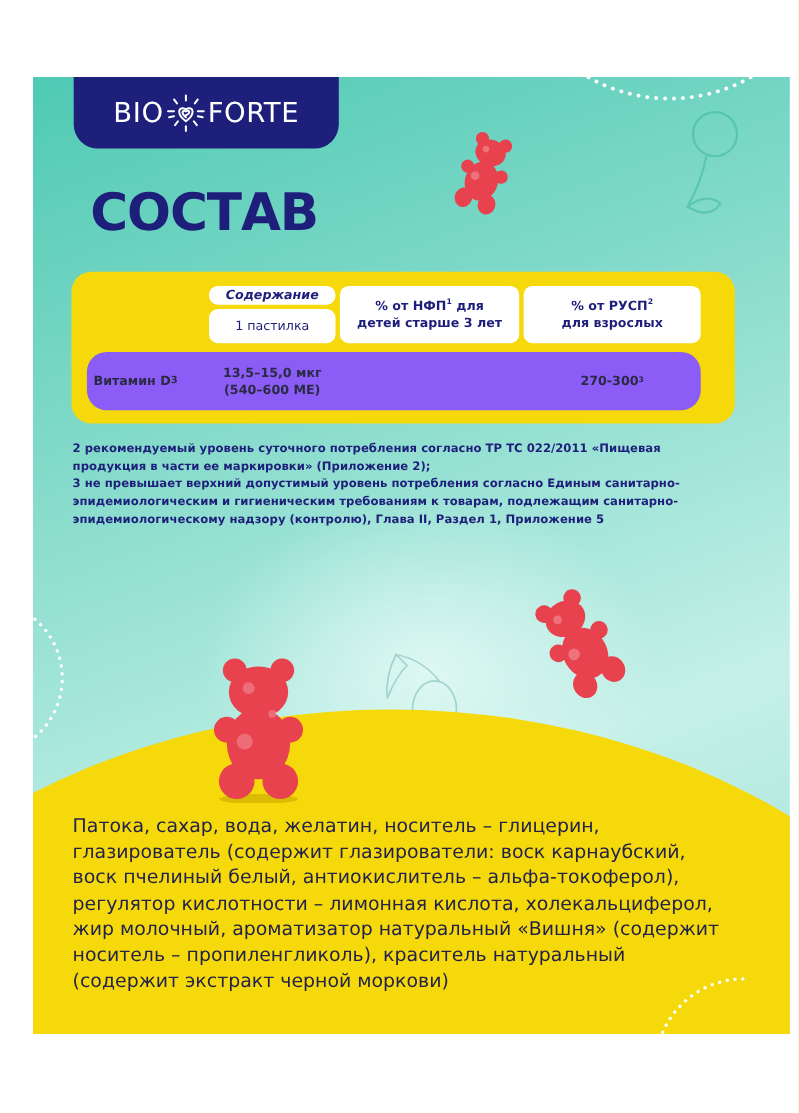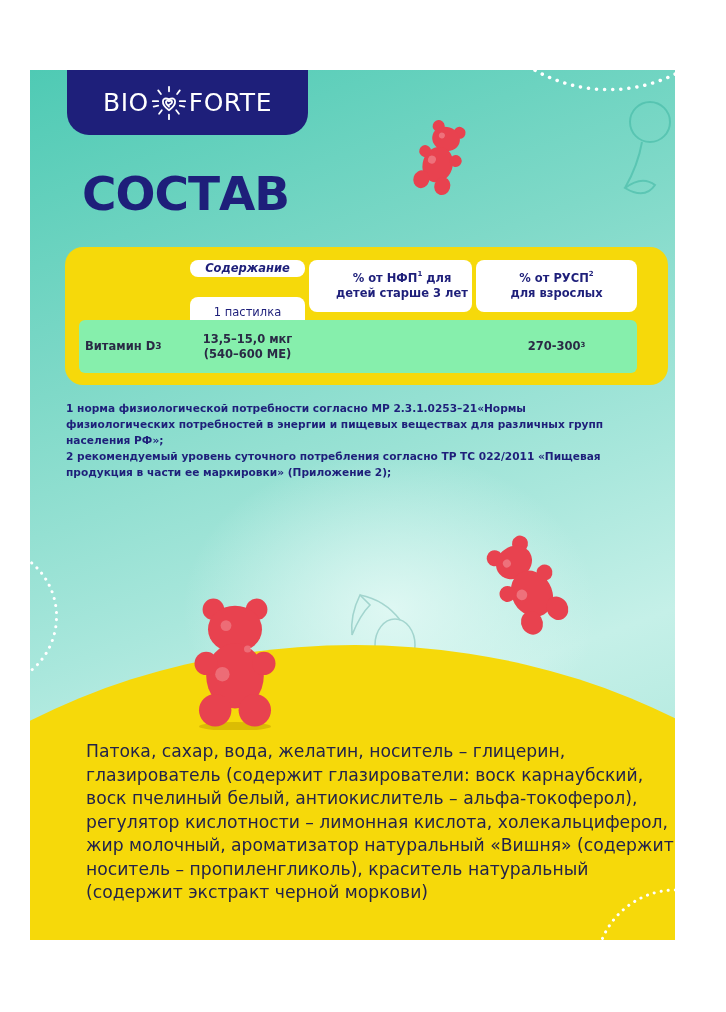--- a/index.html
+++ b/index.html
@@ -1,19 +1,20 @@
 <!DOCTYPE html>
 <html><head>
 <meta charset="utf-8">
 <style>
   html, body { margin:0; padding:0; background:#ffffff; }
   body { width:726px; height:1012px; position:relative; overflow:hidden; font-family:"DejaVu Sans", sans-serif; }
   .card {
     position:absolute; left:30px; top:70px; width:645px; height:870px; overflow:hidden;
     background: linear-gradient(160deg, #4fcab4 0%, #7fd9c8 30%, #a9e7dc 55%, #c5f0e8 70%, #9fe2d5 100%);
+    padding-left: 43px;
   }
   .glow { position:absolute; left:150px; top:380px; width:420px; height:320px; border-radius:50%;
     background: radial-gradient(ellipse at center, rgba(230,250,246,0.85) 0%, rgba(230,250,246,0) 70%); }
   .yellow-hill {
     position:absolute; left:-260px; top:575px; width:1170px; height:900px; border-radius:50%;
     background:#f6d90a;
   }
   .logo-tab {
     position:absolute; left:37px; top:0; width:241px; height:65px; background:#1e1f7a;
     border-radius:0 0 22px 22px; display:flex; align-items:center; justify-content:center; gap:2px;
@@ -22,37 +23,37 @@
   .logo-sun { width:36px; height:36px; }
   .title { position:absolute; left:52px; top:96px; font-family:"DejaVu Sans", sans-serif; font-weight:bold;
     font-size:47px; color:#1e1f7a; letter-spacing:-1px; }
   .table-frame {
     position:absolute; left:35px; top:177px; width:603px; height:138px; background:#f6d90a; border-radius:18px;
   }
   .cell { position:absolute; background:#ffffff; border-radius:8px; color:#1e1f7a; font-weight:bold;
     font-size:11.5px; font-family:"DejaVu Sans", sans-serif; display:flex; align-items:center; line-height:1.3; }
   .c-head-1 { left:14px; top:13px; width:108px; height:52px; padding-left:8px; justify-content:flex-start; }
   .c-head-2a { left:125px; top:13px; width:115px; height:17px; justify-content:center;font-style:italic; }
-  .c-head-2b { left:125px; top:50px; width:115px; height:31px; justify-content:center; }
-  .c-head-3 { left:244px; top:13px; width:163px; height:52px; justify-content:flex-end; text-align:center; }
+  .c-head-2b { left:125px; top:34px; width:115px; height:31px; justify-content:center; }
+  .c-head-3 { left:244px; top:13px; width:163px; height:52px; justify-content:center; text-align:center; }
   .c-head-4 { left:411px; top:13px; width:161px; height:52px; justify-content:center; text-align:center; }
-  .data-row { position:absolute; left:14px; top:73px; width:558px; height:53px; background:#86efac; border-radius:6px; }
+  .data-row { position:absolute; left:14px; top:73px; width:558px; height:53px; background:#8b5cf6; border-radius:18px; }
   .dcell { position:absolute; top:0; height:53px; display:flex; align-items:center; color:#2a2a45;
     font-weight:bold; font-size:11.5px; line-height:1.3; font-family:"DejaVu Sans", sans-serif; }
   .d1 { left:0; width:120px; padding-left:6px; color:#2a2a45; }
   .d2 { left:111px; width:115px; justify-content:center; text-align:center; }
   .d3 { left:230px; width:163px; justify-content:center; }
   .d4 { left:397px; width:161px; justify-content:center; }
   sup { font-size:7px; vertical-align:top; position:relative; top:-1px; }
   .sub { font-size:9px; }
   .footnotes { position:absolute; left:36px; top:330px; width:560px; color:#1e1f7a; font-weight:bold;
     font-size:10.6px; line-height:16px; font-family:"DejaVu Sans", sans-serif; }
   .footnotes p { margin:0; }
   .ingredients { position:absolute; left:36px; top:670px; width:590px; color:#23234a;
-    font-size:17.2px; line-height:23.5px; font-family:"DejaVu Sans", sans-serif;margin-left:20px; }
+    font-size:17.2px; line-height:23.5px; font-family:"DejaVu Sans", sans-serif; }
   .bear { position:absolute; }
   .deco { position:absolute; }
 </style>
 </head>
 <body>
 
 <div class="card">
   <div class="glow"></div>
 
   <svg class="deco" style="left:420px;top:-150px;" width="300" height="260" viewBox="0 0 300 260">
@@ -187,18 +188,18 @@
           <span><span>13,5–15,0 мкг</span><br><span>(540–600 МЕ)</span></span>
         </div>
       <div class="dcell d4">
           <span>270-300</span>
           <sup>3</sup>
         </div>
     </div>
   </div>
 
   <div class="footnotes">
-    <p>1 норма физиологической потребности согласно МР 2.3.1.0253–21«Нормы физиологических потребностей в энергии и пищевых веществах для различных групп населения РФ»;</p>
     <p>2 рекомендуемый уровень суточного потребления согласно ТР ТС 022/2011 «Пищевая продукция в части ее маркировки» (Приложение 2);</p>
+    <p>3 не превышает верхний допустимый уровень потребления согласно Единым санитарно-эпидемиологическим и гигиеническим требованиям к товарам, подлежащим санитарно-эпидемиологическому надзору (контролю), Глава II, Раздел 1, Приложение 5</p>
   </div>
 
   <div class="ingredients">Патока, сахар, вода, желатин, носитель – глицерин, глазирователь (содержит глазирователи: воск карнаубский, воск пчелиный белый, антиокислитель – альфа-токоферол), регулятор кислотности – лимонная кислота, холекальциферол, жир молочный, ароматизатор натуральный «Вишня» (содержит носитель – пропиленгликоль), краситель натуральный (содержит экстракт черной моркови)</div>
 </div>
 
 </body></html>

